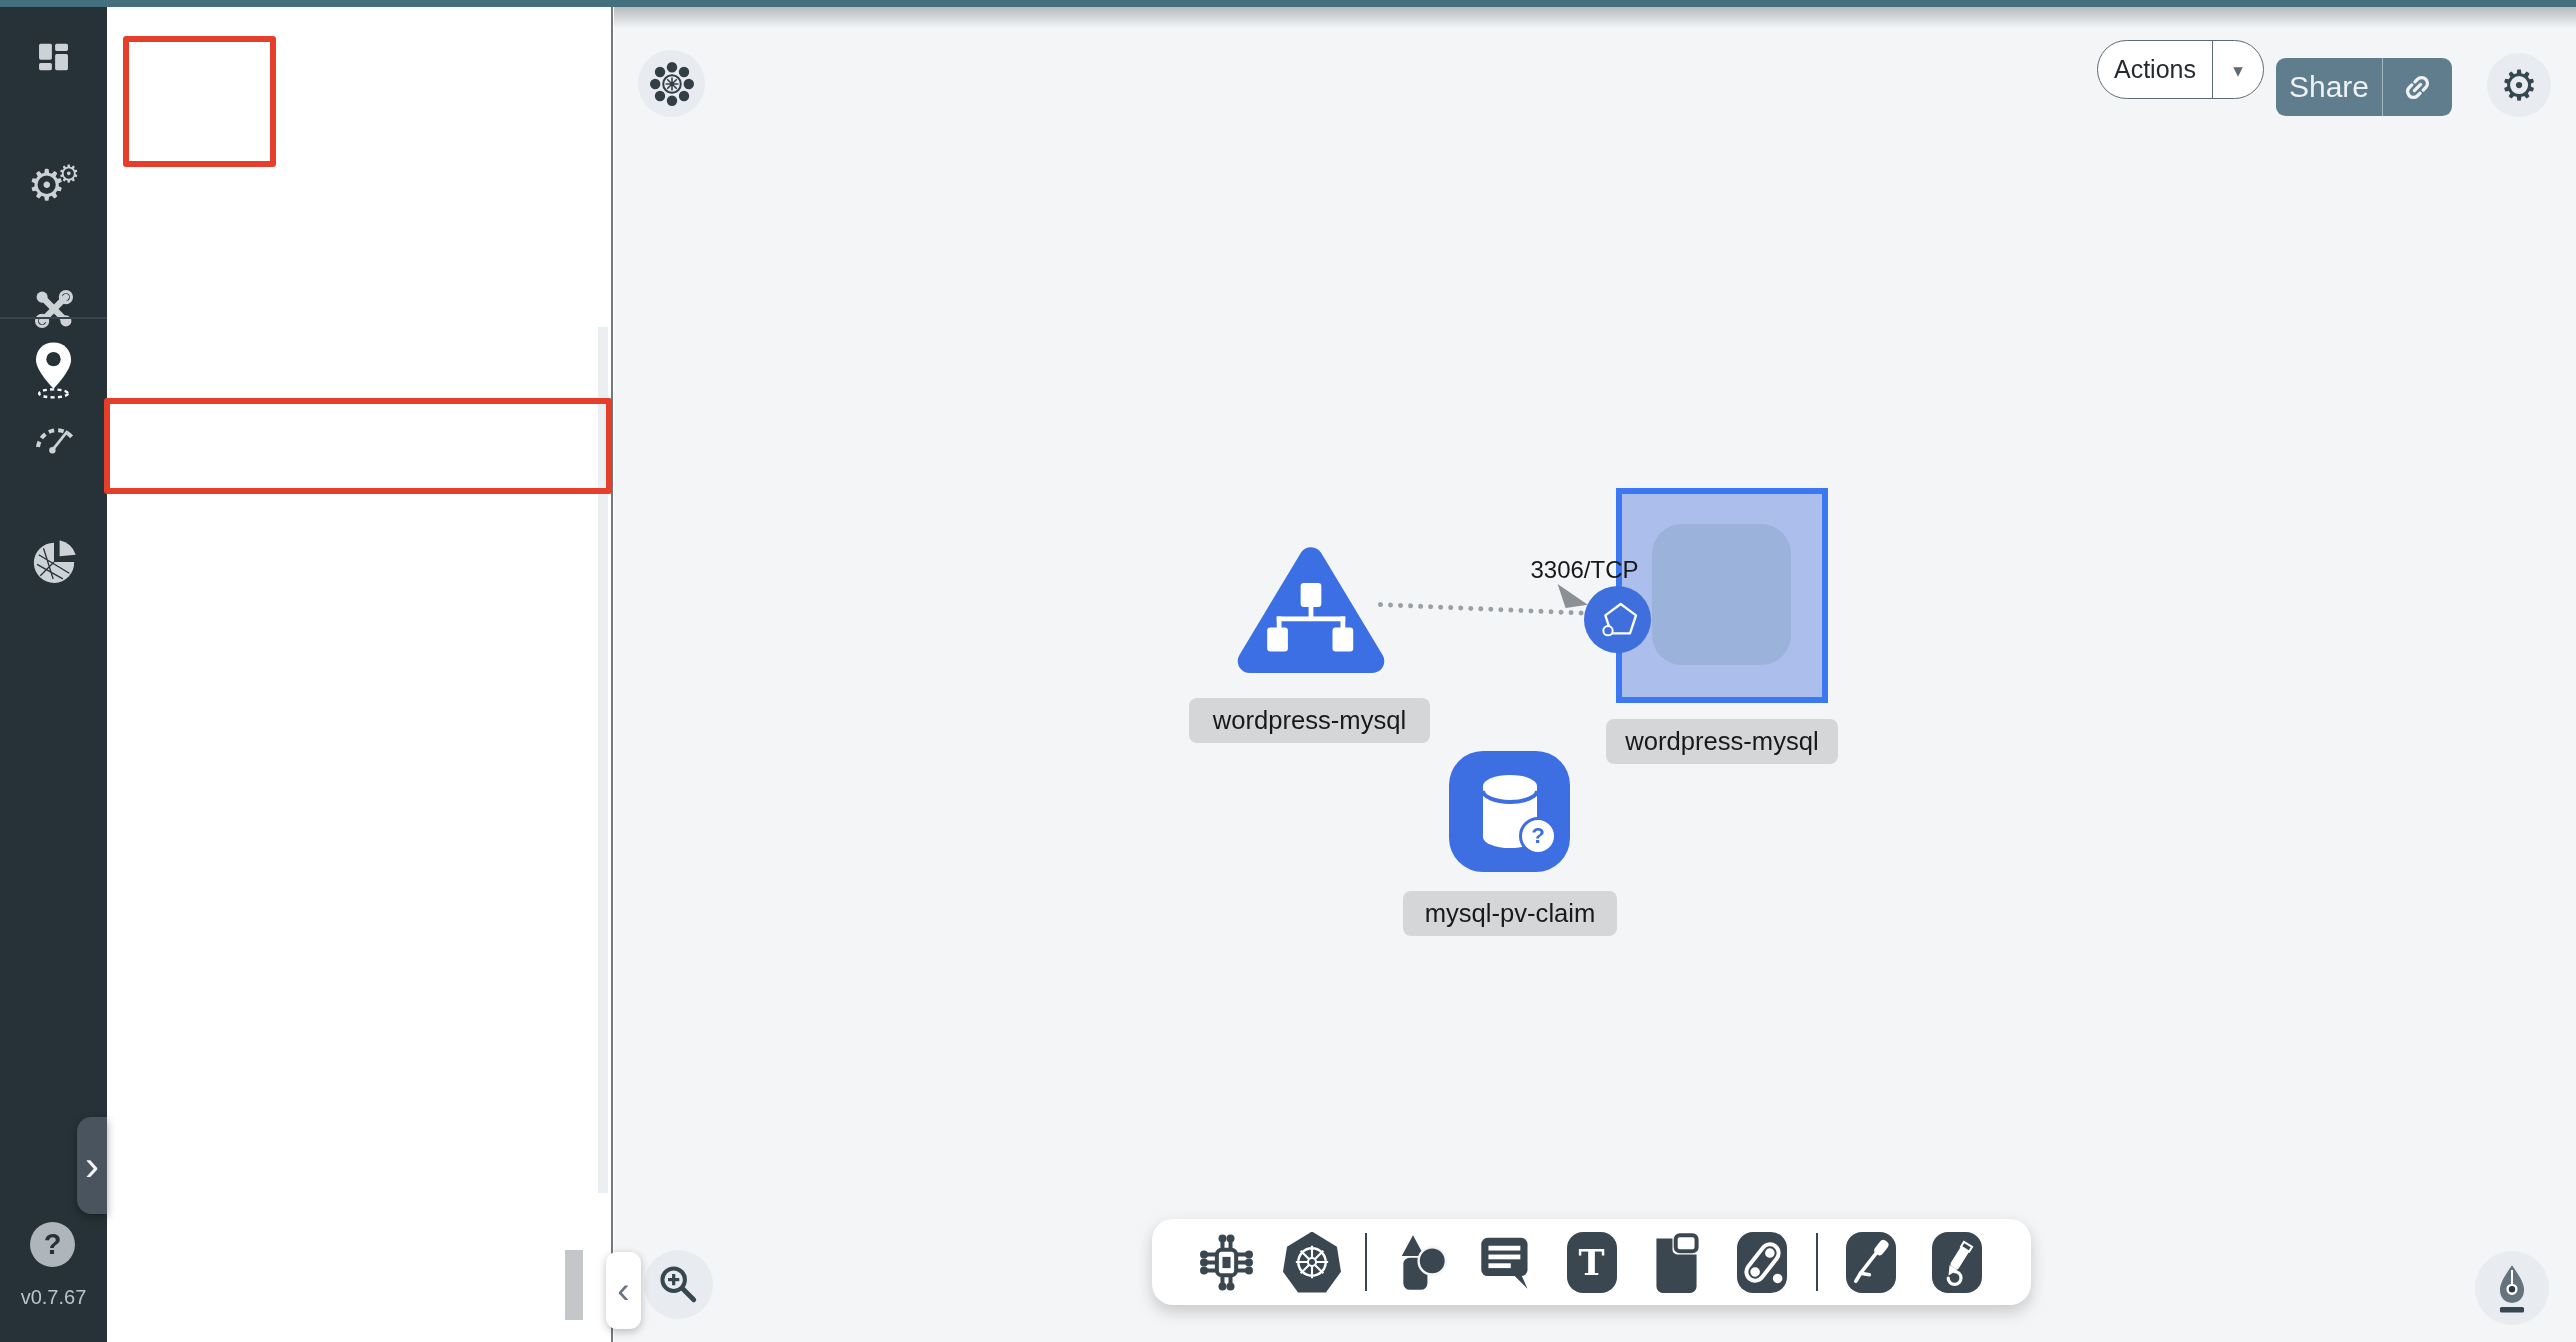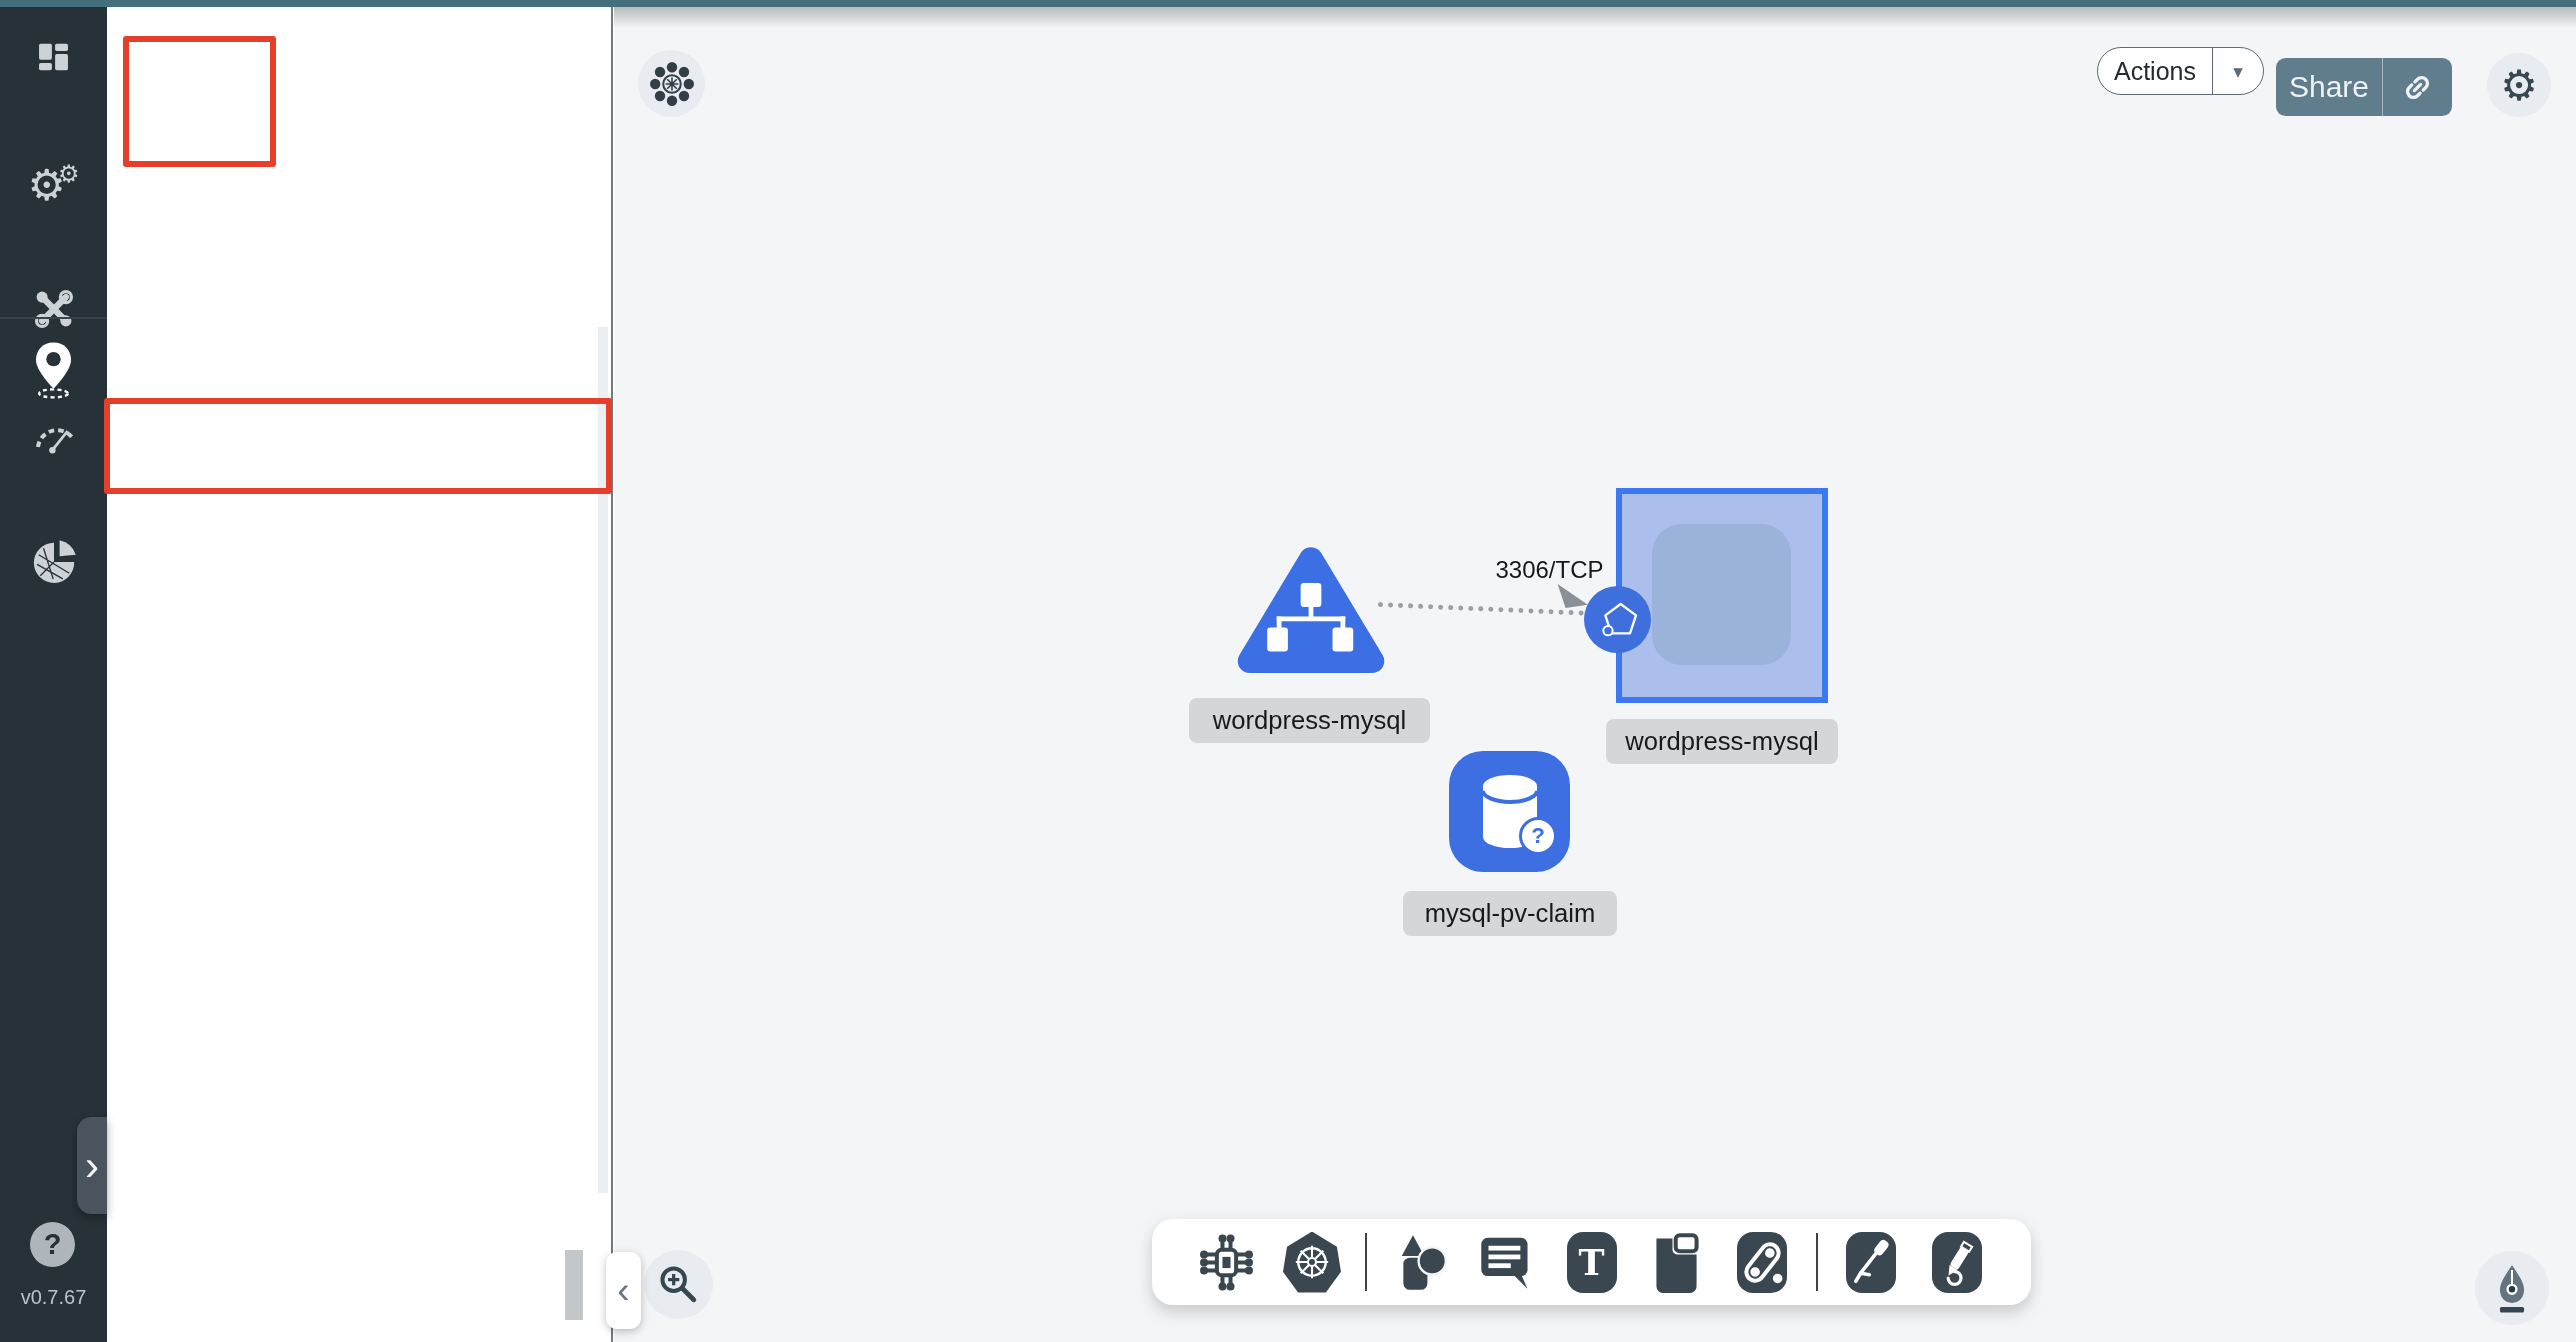--- a/index.html
+++ b/index.html
@@ -77,37 +77,37 @@
   
   .anno { border:6.4px solid #e53e2a; border-radius:3.2px; z-index:40; pointer-events:none; background:transparent; }
 
   
   .canvas { left:614px; top:7.2px; width:1962px; height:1335px; background:#f3f5f7; z-index:1; }
 
   .circle-btn { border-radius:50%; background:#e8ecf1; display:flex; align-items:center;
     justify-content:center; z-index:8; cursor:pointer; }
 
   .tb-label { font-size:25px; color:#2a2f33; }
-  .actions-btn { left:2097px; top:47px; width:167px; height:48px; background:#fff;
+  .actions-btn { left:2097px; top:40px; width:167px; height:59px; background:#fff;
     border:1.6px solid #5c6b73; border-radius:30px; display:flex; z-index:8; }
   .actions-main { flex:1; display:flex; align-items:center; justify-content:center;
     font-size:25px; color:#242a2f; border-right:1.6px solid #5c6b73; border-radius:30px 0 0 30px; }
   .actions-caret { width:50px; display:flex; align-items:center; justify-content:center; }
   .share-btn { left:2276px; top:58px; width:176px; height:58px; background:#5f7d8d;
     border-radius:9.6px; display:flex; z-index:8; }
   .share-main { flex:1; display:flex; align-items:center; justify-content:center;
     color:#eef2f4; font-size:30px; border-right:1.6px solid rgba(255,255,255,.45); }
   .share-link { width:69px; display:flex; align-items:center; justify-content:center; }
 
   
   .node-label { position:absolute; background:#d5d6d7; border-radius:8px; color:#17191b;
     font-size:25.6px; display:flex; align-items:center; justify-content:center; z-index:7; }
   .edge-dotted { left:1378px; top:602px; width:206px; height:0;
     border-top:5.6px dotted #9aa0a4; transform:rotate(2.4deg); transform-origin:left center; z-index:6; }
-  .edge-label { left:1489px; top:556px; width:121px; text-align:center;
+  .edge-label { left:1524px; top:556px; width:121px; text-align:center;
     font-size:24px; color:#16181a; z-index:7; }
   .sel-square { left:1616px; top:488px; width:212px; height:215px; background:#abbeec;
     border:6.4px solid #3b78f2; z-index:6; }
   .sel-inner { position:absolute; left:30px; top:30px; width:139px; height:141px;
     border-radius:30px; background:#9bb2da; }
   .port-circle { left:1584px; top:586px; width:67px; height:67px; border-radius:50%;
     background:#3f6edd; z-index:7; display:flex; align-items:center; justify-content:center; }
   .pvc-node { left:1449px; top:751px; width:121px; height:121px; border-radius:34px;
     background:#3d6fe3; z-index:6; display:flex; align-items:center; justify-content:center; }
   .pvc-badge { position:absolute; left:70px; top:66px; width:38px; height:38px; border-radius:50%;

